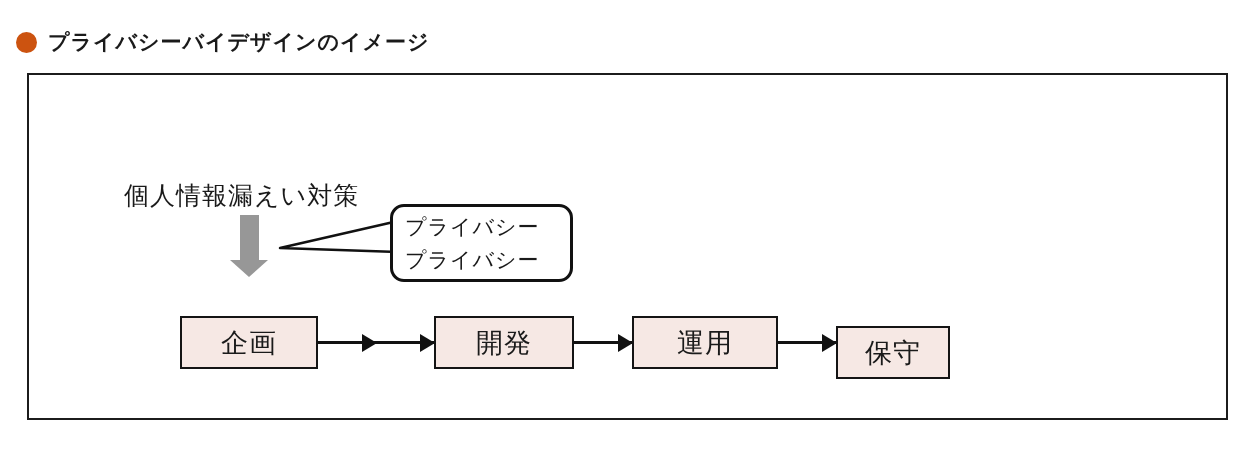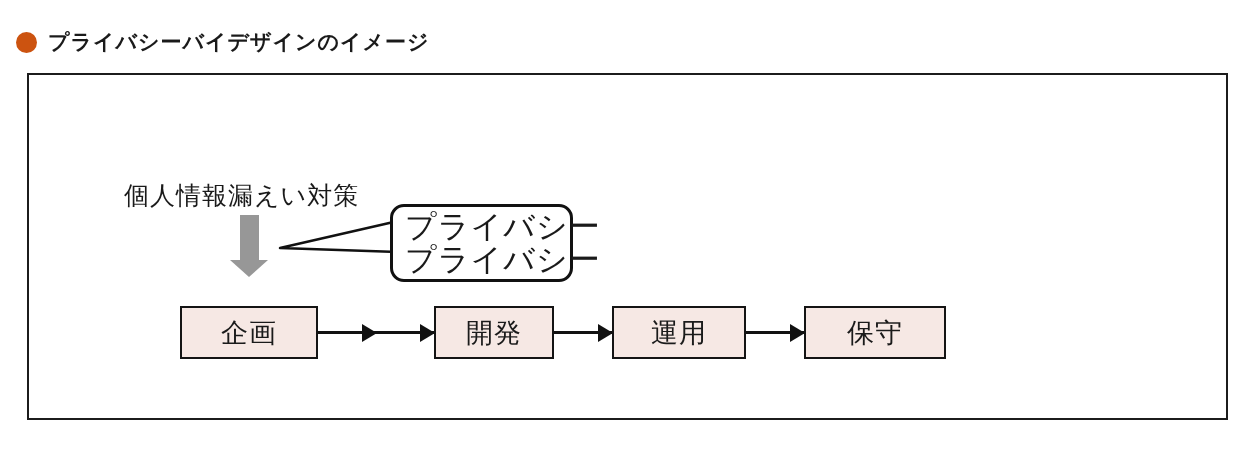--- a/index.html
+++ b/index.html
@@ -38,34 +38,34 @@
   
   .tail-svg { position: absolute; left: 244px; top: 138px; width: 132px; height: 45px; z-index: 1; }
 
   
   .callout {
     position: absolute; left: 361px; top: 129px; width: 183px; height: 78px;
     background: #ffffff; border: 3px solid #111111; border-radius: 14px;
     display: flex; flex-direction: column; justify-content: center;
     padding-left: 12px; z-index: 2;
   }
-  .callout .line { font-size: 31px; line-height: 33px; letter-spacing: 1px; white-space: nowrap; }
+  .callout .line { font-size: 21px; line-height: 33px; letter-spacing: 1px; white-space: nowrap; }
 
   
   .flow-row { position: absolute; left: 151px; top: 231px; display: flex; align-items: center; }
   .stage {
     height: 53px; border: 2.5px solid #141414; background: #f6e8e4;
     display: flex; align-items: center; justify-content: center;
     font-size: 27px; letter-spacing: 1px; white-space: nowrap;
   }
   .s1 { width: 138px; }
   .s2 { width: 142px; }
-  .s3 { width: 120px; }
-  .s4 { width: 134px; }
-  .s5 { width: 142px; }
+  .s3 { width: 140px; }
+  .s4 { width: 146px; }
+  .s5 { width: 114px; margin-top: 20px; }
   .connector { position: relative; width: 58px; height: 3px; background: #111111; align-self: center; }
   .connector::after {
     content: ""; position: absolute; right: -1px; top: 50%; transform: translateY(-50%);
     width: 0; height: 0;
     border-left: 15px solid #111111;
     border-top: 9px solid transparent;
     border-bottom: 9px solid transparent;
   }
 </style>
 </head>

